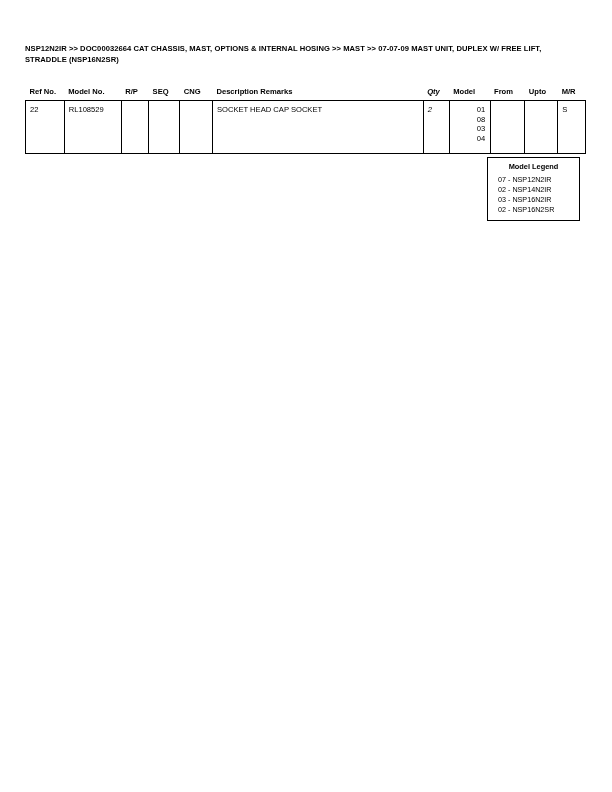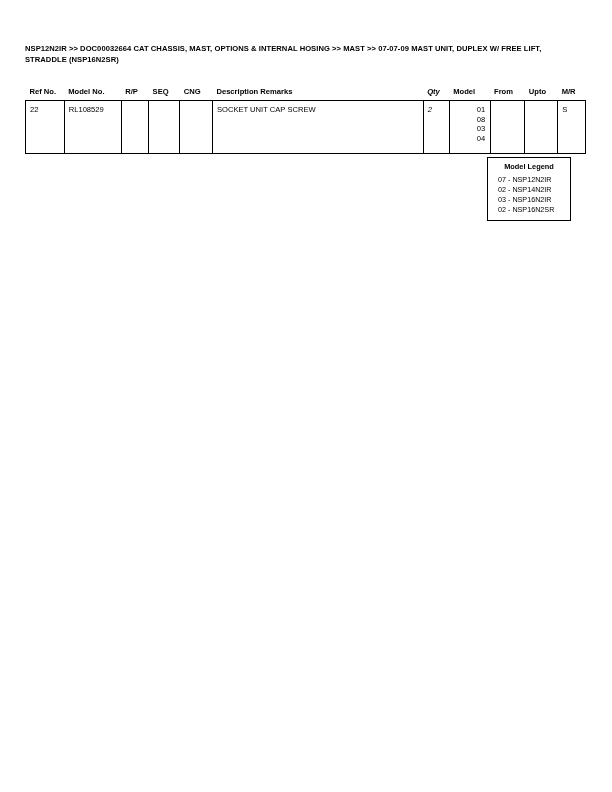--- a/index.html
+++ b/index.html
@@ -86,21 +86,21 @@
   th.c-qty { text-align: left; padding-left: 6px; }
   td.c-qty { text-align: left; }
   .model-lines div {
     line-height: 9.6px;
     padding-left: 23px;
   }
   .legend {
     position: absolute;
     left: 487px;
     top: 157px;
-    width: 84px;
+    width: 93px;
     border: 1px solid #000;
     background: #fff;
     font-size: 7.2px;
     padding: 4px 5px 5px 5px;
     box-sizing: border-box;
   }
   .legend-title {
     font-weight: bold;
     text-align: center;
     font-size: 7.4px;
@@ -136,21 +136,21 @@
         <th class="c-mr">M/R</th>
       </tr>
     </thead>
     <tbody>
       <tr>
         <td class="c-ref">22</td>
         <td class="c-part">RL108529</td>
         <td class="c-rp"></td>
         <td class="c-seq"></td>
         <td class="c-cng"></td>
-        <td class="c-desc">SOCKET UNIT CAP SCREW</td>
+        <td class="c-desc">SOCKET HEAD CAP SOCKET</td>
         <td class="c-qty">2</td>
         <td class="c-model">
           <div class="model-lines">
             <div>01</div>
             <div>08</div>
             <div>03</div>
             <div>04</div>
           </div>
         </td>
         <td class="c-from"></td>

